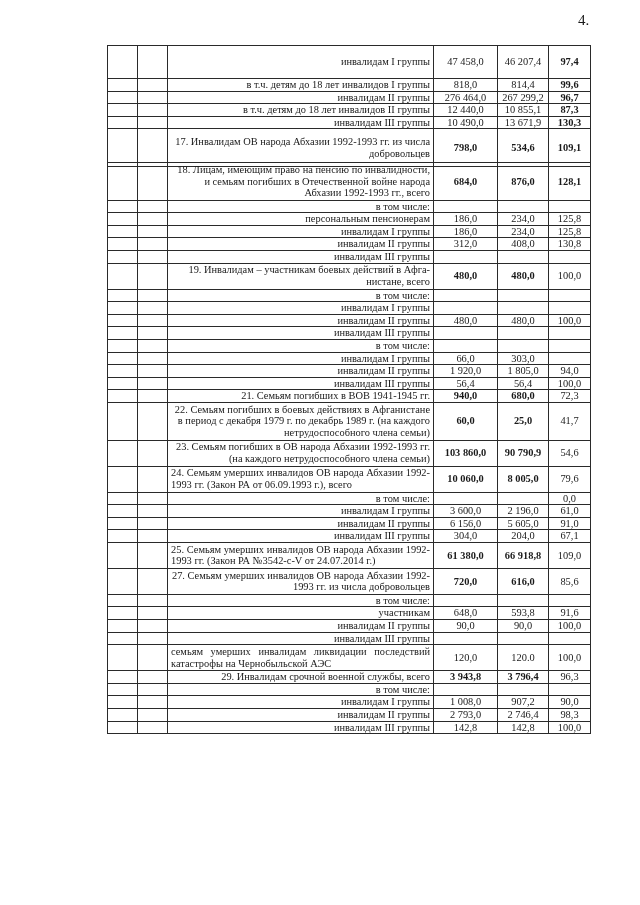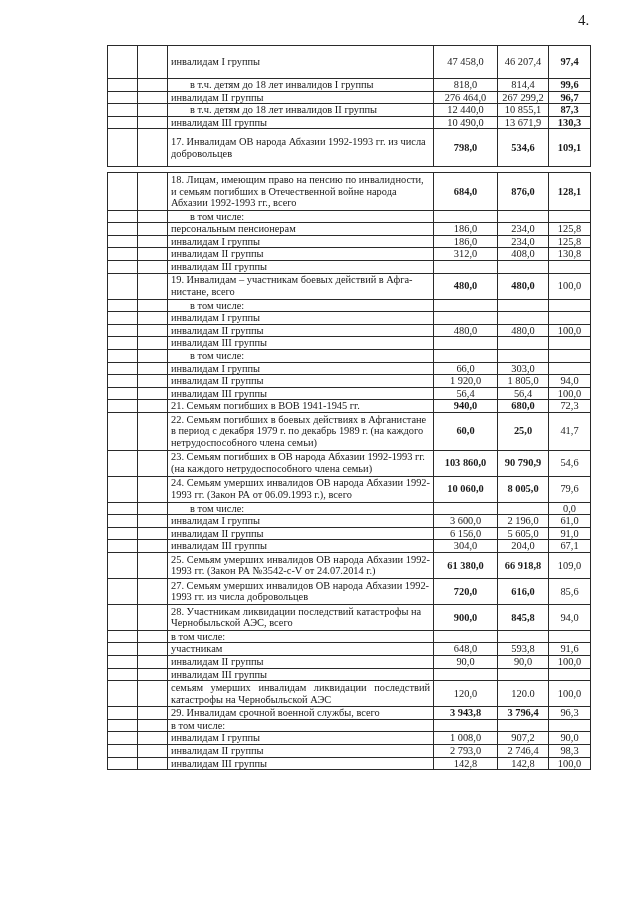--- a/index.html
+++ b/index.html
@@ -6,29 +6,29 @@
   body { width: 640px; height: 905px; position: relative; overflow: hidden;
          font-family: "Liberation Serif", "DejaVu Serif", serif; color: #1a1a1a; }
   .page-num { position: absolute; left: 578px; top: 12px; font-size: 15px; }
   table { position: absolute; left: 107px; border-collapse: collapse; table-layout: fixed; width: 483px; }
   td { border: 1px solid #2a2a2a; padding: 0 3px; font-size: 10.4px; line-height: 11.6px;
        vertical-align: middle; overflow: hidden; }
   col.c1 { width: 30px; } col.c2 { width: 30px; } col.c3 { width: 266px; }
   col.c4 { width: 64px; } col.c5 { width: 51px; } col.c6 { width: 42px; }
   td.num { text-align: center; padding: 0 1px; white-space: nowrap; }
   td.b { font-weight: bold; }
-  td.desc { text-align: left; }
+  td.desc { text-align: right; }
   td.desc.ind { padding-left: 22px; }
   td.desc.just { text-align: justify; text-align-last: left; }
   tr.h1 td { height: 11.6px; }
   tr.h2 td { height: 25px; }
   tr.h3 td { height: 36.6px; }
   tr.tall td { height: 32px; }
   #t1 { top: 45px; }
-  #t2 { top: 172px; font-family: Liberation Serif, serif; }
+  #t2 { top: 162px; font-family: Liberation Serif, serif; }
 </style>
 </head>
 <body>
 
 <div class="page-num">4.</div>
 
 <table id="t1">
   <colgroup>
       <col class="c1">
       <col class="c2">
@@ -292,28 +292,20 @@
         <td class="num">109,0</td>
       </tr>
       <tr class="h2">
         <td></td>
         <td></td>
         <td class="desc">27. Семьям умерших инвалидов ОВ народа Абхазии 1992-1993 гг. из числа добровольцев</td>
         <td class="num b">720,0</td>
         <td class="num b">616,0</td>
         <td class="num">85,6</td>
       </tr>
-      <tr class="h2">
-        <td></td>
-        <td></td>
-        <td class="desc">28. Участникам ликвидации последствий катастрофы на Чернобыльской АЭС, всего</td>
-        <td class="num b">900,0</td>
-        <td class="num b">845,8</td>
-        <td class="num">94,0</td>
-      </tr>
       <tr class="h1">
         <td></td>
         <td></td>
         <td class="desc">в том числе:</td>
         <td class="num"></td>
         <td class="num"></td>
         <td class="num"></td>
       </tr>
       <tr class="h1">
         <td></td>

